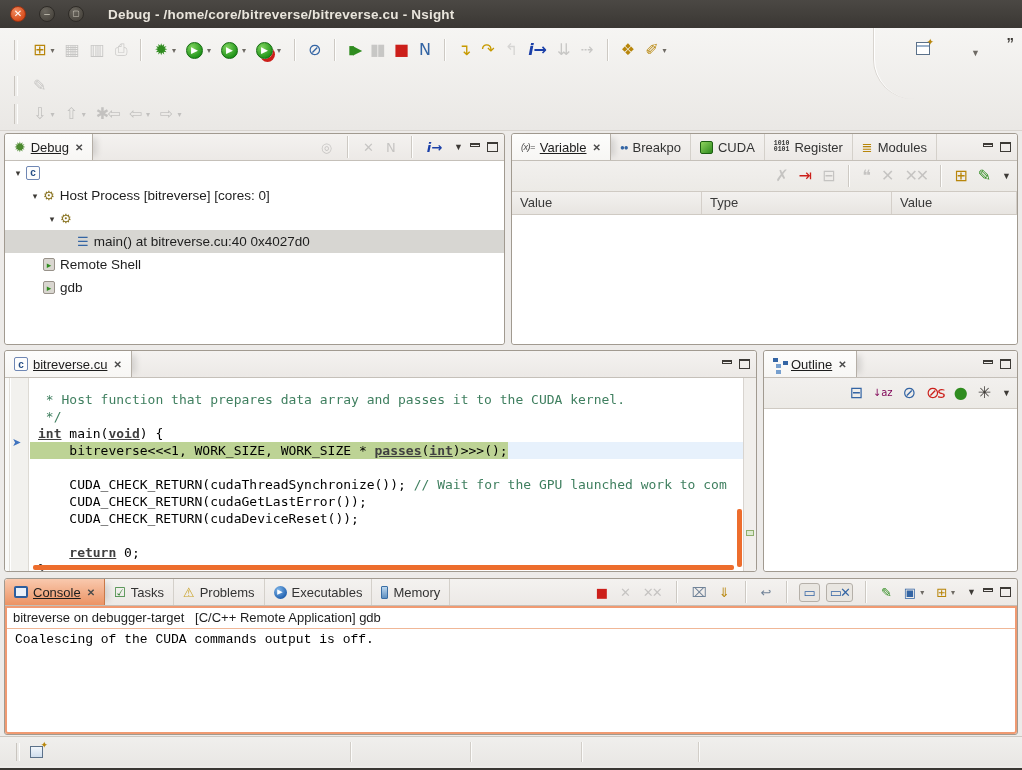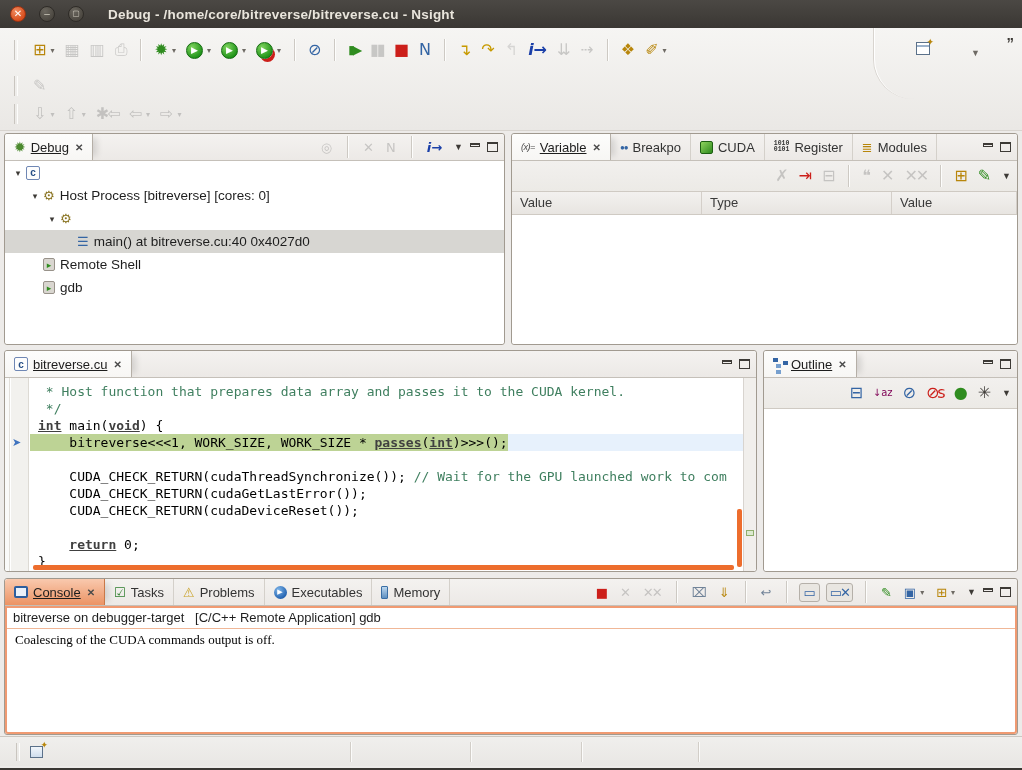--- a/index.html
+++ b/index.html
@@ -101,35 +101,35 @@
   .vhead { position:absolute; left:0; right:0; top:58px; height:23px; display:flex;
     background:linear-gradient(#f3f1ef,#e8e5e1); border-bottom:1px solid #cfcac3; font-size:13px; color:#3a3a3a; }
   .vcol { padding:3px 8px; border-right:1px solid #d4cfc9; }
   .vbody { position:absolute; left:0; right:0; top:81px; bottom:0; background:#fff; border-radius:0 0 3px 3px; }
 
   
   .edbody { position:absolute; left:0; right:0; top:27px; bottom:0; background:#fff; border-radius:0 0 3px 3px; overflow:hidden; }
   .gut1 { position:absolute; left:0; top:0; bottom:0; width:5px; background:#fafaf9; border-right:1px solid #e2dfda; }
   .gut2 { position:absolute; left:6px; top:0; bottom:0; width:18px; background:#f2f1ee; border-right:1px solid #dddad4; }
   .iparrow { position:absolute; left:1px; font-size:11px; color:#3f73bf; font-family:"DejaVu Sans", sans-serif; }
-  .codearea { position:absolute; left:25px; right:13px; top:0; bottom:0; background:#fff; padding-top:5px; }
+  .codearea { position:absolute; left:25px; right:13px; top:0; bottom:0; background:#fff; padding-top:13px; }
   .cl { height:17px; line-height:17px; white-space:pre; font-family:"DejaVu Sans Mono", monospace; font-size:13px; color:#000; padding-left:8px; }
   .cl.ip { background:#e7f1fc; padding-left:0; }
   .cl.ip .ipseg { background:#bdd395; padding-left:8px; display:inline-block; height:17px; }
   .tok-k { color:#404040; font-weight:bold;text-decoration:underline; }
   .tok-c { color:#3f7f5f; }
   .ovruler { position:absolute; right:0; top:0; bottom:0; width:13px; background:#f1efec; border-left:1px solid #d8d4cf; }
   .ovmark { position:absolute; right:2px; top:152px; width:8px; height:6px; background:#dcead0; border:1px solid #8fae6d; }
   .vscroll { position:absolute; right:14px; width:5px; top:131px; height:58px; background:#ed6d2d; border-radius:2px; }
   .hscroll { position:absolute; left:28px; right:22px; bottom:1px; height:5px; background:#ed6d2d; border-radius:2px; }
 
   
   .cbody { position:absolute; left:0; right:0; top:27px; bottom:0; border:2px solid #f09a72; background:#fff; border-radius:0 0 3px 3px; }
   .ctitle { height:21px; font-size:13px; color:#1e1e1e; padding:2px 6px; white-space:pre; border-bottom:1px solid #f0b797; }
-  .cout { font-family:Liberation Serif, serif; font-size:13px; color:#000; padding:3px 8px; white-space:pre; }
+  .cout { font-family:Liberation Mono, monospace; font-size:13px; color:#000; padding:3px 8px; white-space:pre; }
 
   
   .statusbar { position:absolute; left:0; right:0; bottom:2px; height:30px; background:linear-gradient(#f0efed,#e9e7e4);
     border-top:1px solid #cbc7c1; display:flex; align-items:center; }
   .sb-handle { width:4px; height:18px; border-left:1px solid #c9c5bf; border-right:1px solid #fdfdfc; margin:0 10px 0 16px; }
   .sb-sep { position:absolute; top:5px; width:1px; height:20px; background:#d2cec8; box-shadow:1px 0 0 #fbfbfa; }
 </style>
 </head>
 <body>
 

